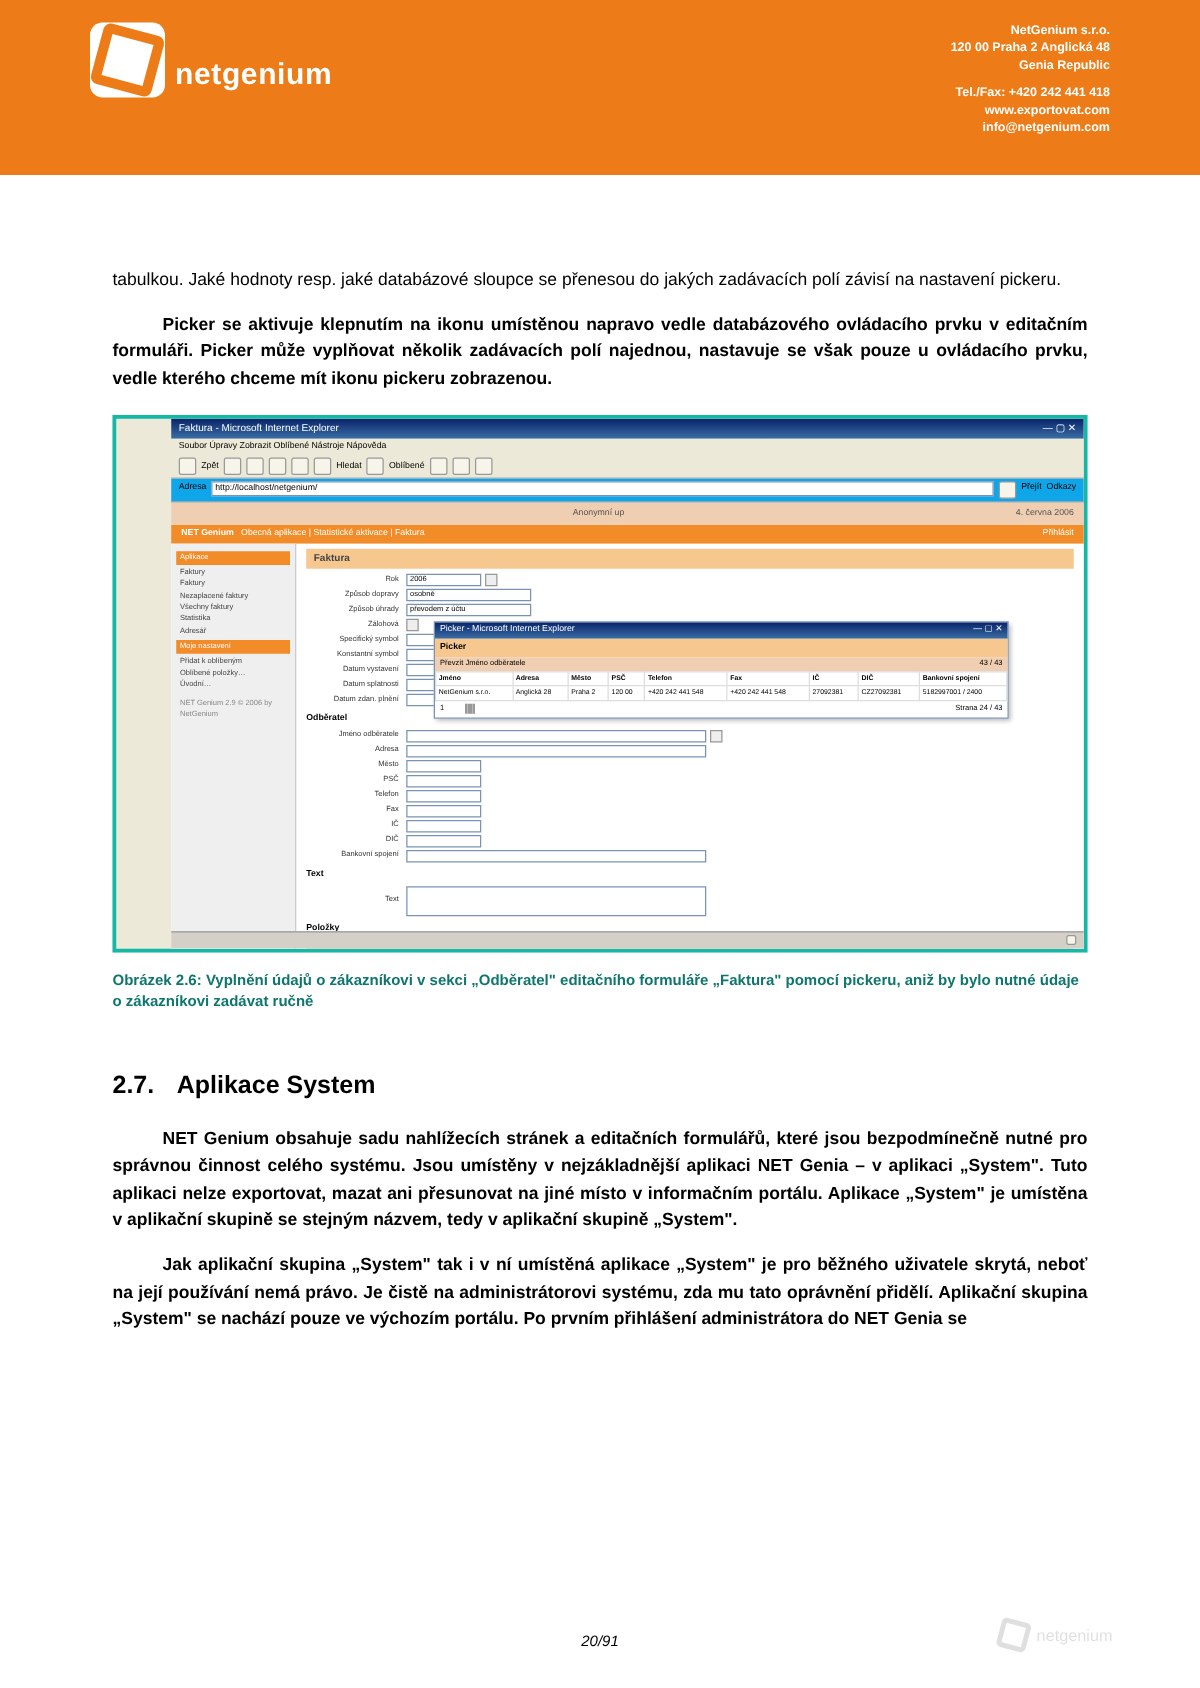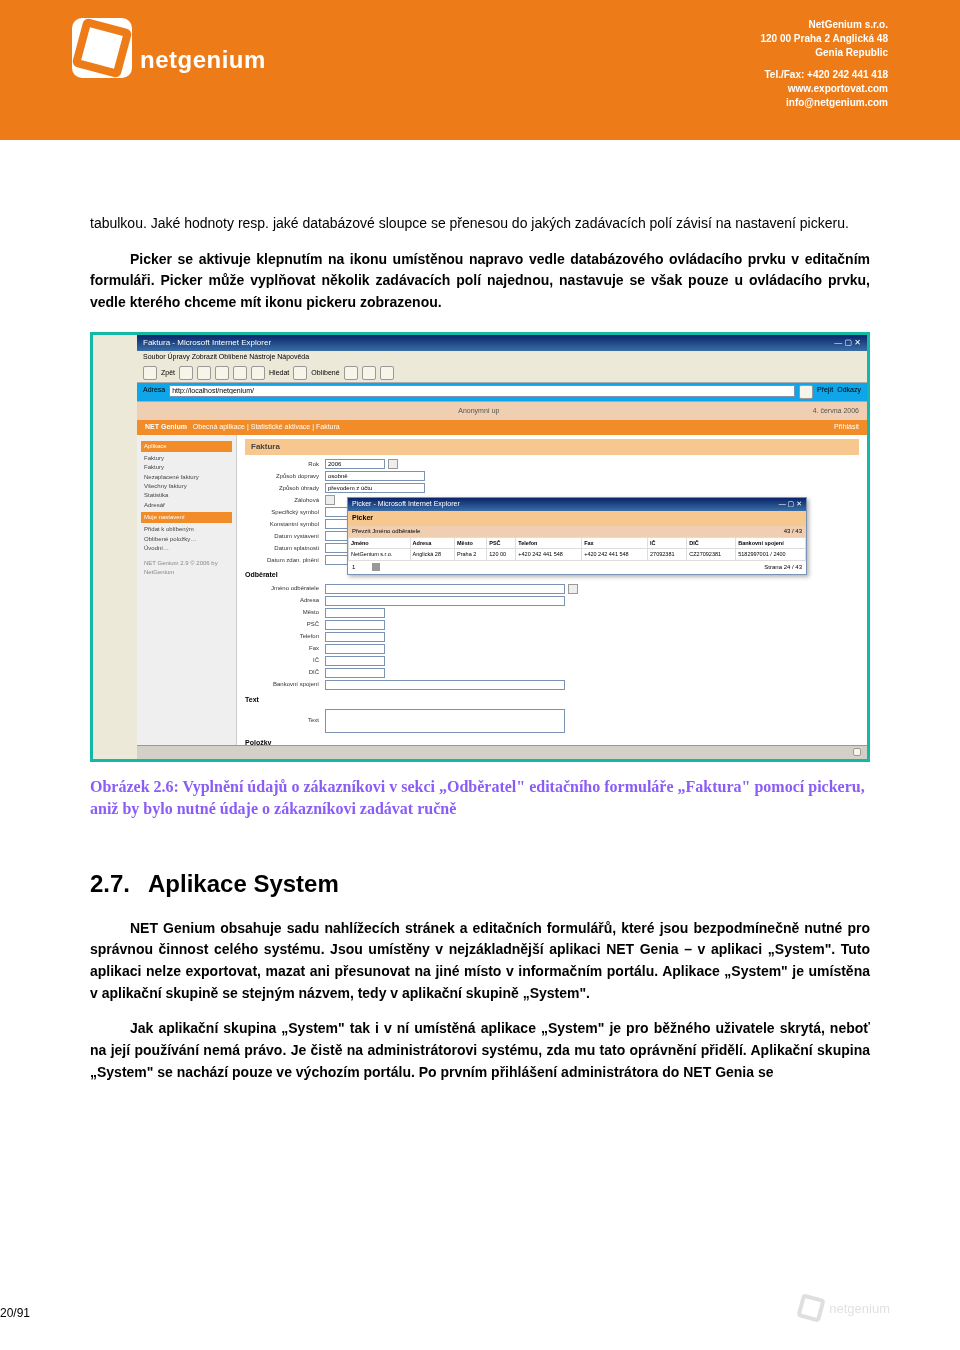--- a/index.html
+++ b/index.html
@@ -115,31 +115,33 @@
     display: flex; justify-content: space-between;
   }
   .picker-popup .p-head { background: #f6c88f; padding: 2px 4px; font-weight: bold; font-size: 7px; }
   .picker-popup .p-sub { background: #efceb1; padding: 1px 4px; font-size: 6px; display: flex; justify-content: space-between; }
   .picker-popup table { width: 100%; border-collapse: collapse; font-size: 5.5px; }
   .picker-popup th, .picker-popup td { border: 1px solid #ddd; padding: 1px 2px; text-align: left; }
   .picker-popup .p-nav { display: flex; justify-content: space-between; padding: 2px 4px; align-items: center; }
   .picker-popup .pbtn { width: 12px; height: 10px; border: 1px solid #999; background: #eee; }
   .taskbar { position: absolute; bottom: 0; height: 14px; width: 100%; background: #d4d0c8; border-top: 1px solid #999; font-size: 6px; display: flex; justify-content: flex-end; align-items: center; padding: 0 6px; gap: 6px; color: #444; }
 
-  .caption { color: #8b5cf6; font-weight: bold; font-size: 16px; margin: 14px 0 44px; line-height: 1.4; font-family: Liberation Serif, serif; }
-
-  h2.section { font-size: 24px; font-weight: bold; margin-bottom: 16px; }
+  .caption { color: #0f766e; font-weight: bold; font-size: 12px; margin: 14px 0 44px; line-height: 1.4; }
+
+  h2.section { font-size: 20px; font-weight: bold; margin-bottom: 16px; }
   h2.section .num { margin-right: 18px; }
 
   .footer-area {
     position: absolute;
     bottom: 30px;
     left: 0;
     width: 100%;
+    text-align: center;
     font-size: 12px;
+    font-style: italic;
   }
   .wm {
     position: absolute;
     right: 70px; bottom: 30px;
     display: flex; align-items: center; gap: 6px;
     opacity: 0.18;
     color: #555;
     font-size: 13px;
   }
   .wm .wicon {

